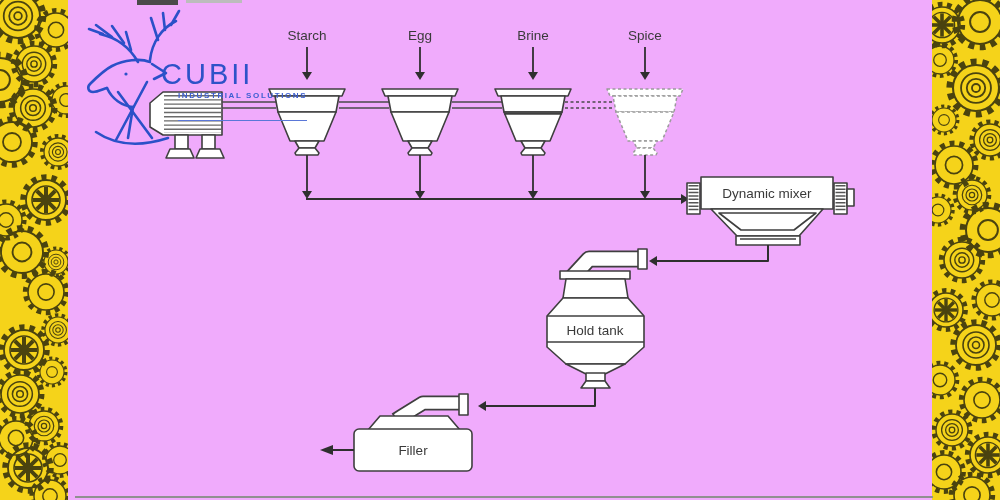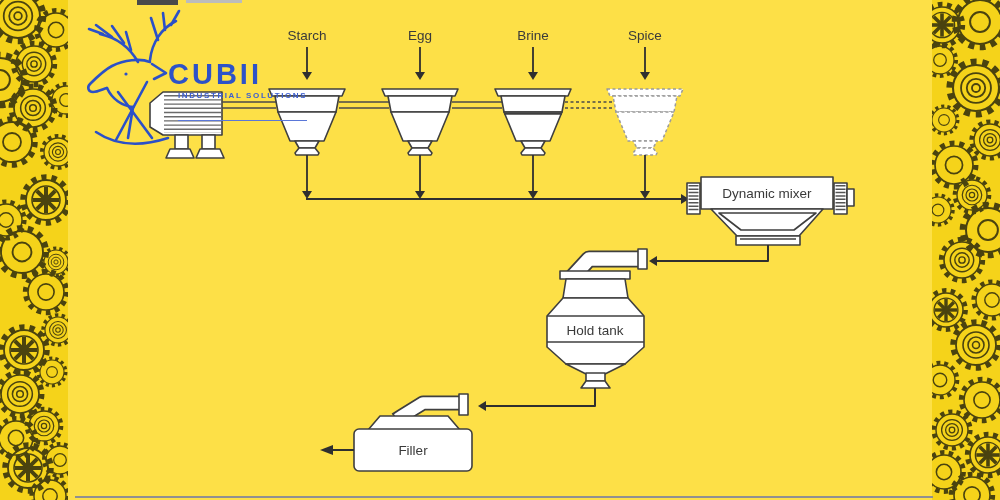--- a/index.html
+++ b/index.html
@@ -1,23 +1,23 @@
 <!DOCTYPE html>
 <html><head>
 <meta charset="utf-8">
 <style>
   html,body{margin:0;padding:0;}
   body{font-family:"Liberation Sans", sans-serif; background:#fff;}
-  #stage{position:relative;width:1000px;height:500px;background:#fde047;overflow:hidden;}
+  #stage{position:relative;width:1000px;height:500px;background:#f0abfc;overflow:hidden;}
   .strip{position:absolute;top:0;width:68px;height:500px;overflow:hidden;}
   #strip-left{left:0;}
   #strip-right{left:932px;}
   #diagram-svg{position:absolute;left:0;top:0;}
   #logo-svg{position:absolute;left:0;top:0;}
-  .logo-text{position:absolute;left:168px;top:60px;font-size:29px;font-weight:bold;
+  .logo-text{position:absolute;left:161px;top:60px;font-size:29px;font-weight:normal;
              letter-spacing:3px;color:#2d52c8;line-height:1;}
   .logo-subtext{position:absolute;left:178px;top:92px;font-size:8px;font-weight:bold;
                 letter-spacing:1.6px;color:#3b5ed1;line-height:1;white-space:nowrap;
                 border-bottom:1px solid #5a77d8;padding-bottom:20px;}
   .frag-dark{position:absolute;left:137px;top:0;width:41px;height:5px;background:#4a4a4a;}
   .frag-light{position:absolute;left:186px;top:0;width:56px;height:3px;background:#bcbcbc;}
   .bottom-rule{position:absolute;left:75px;top:496px;width:858px;height:2px;background:#909090;}
   svg text{font-family:"Liberation Sans", sans-serif;}
 </style>
 </head>

